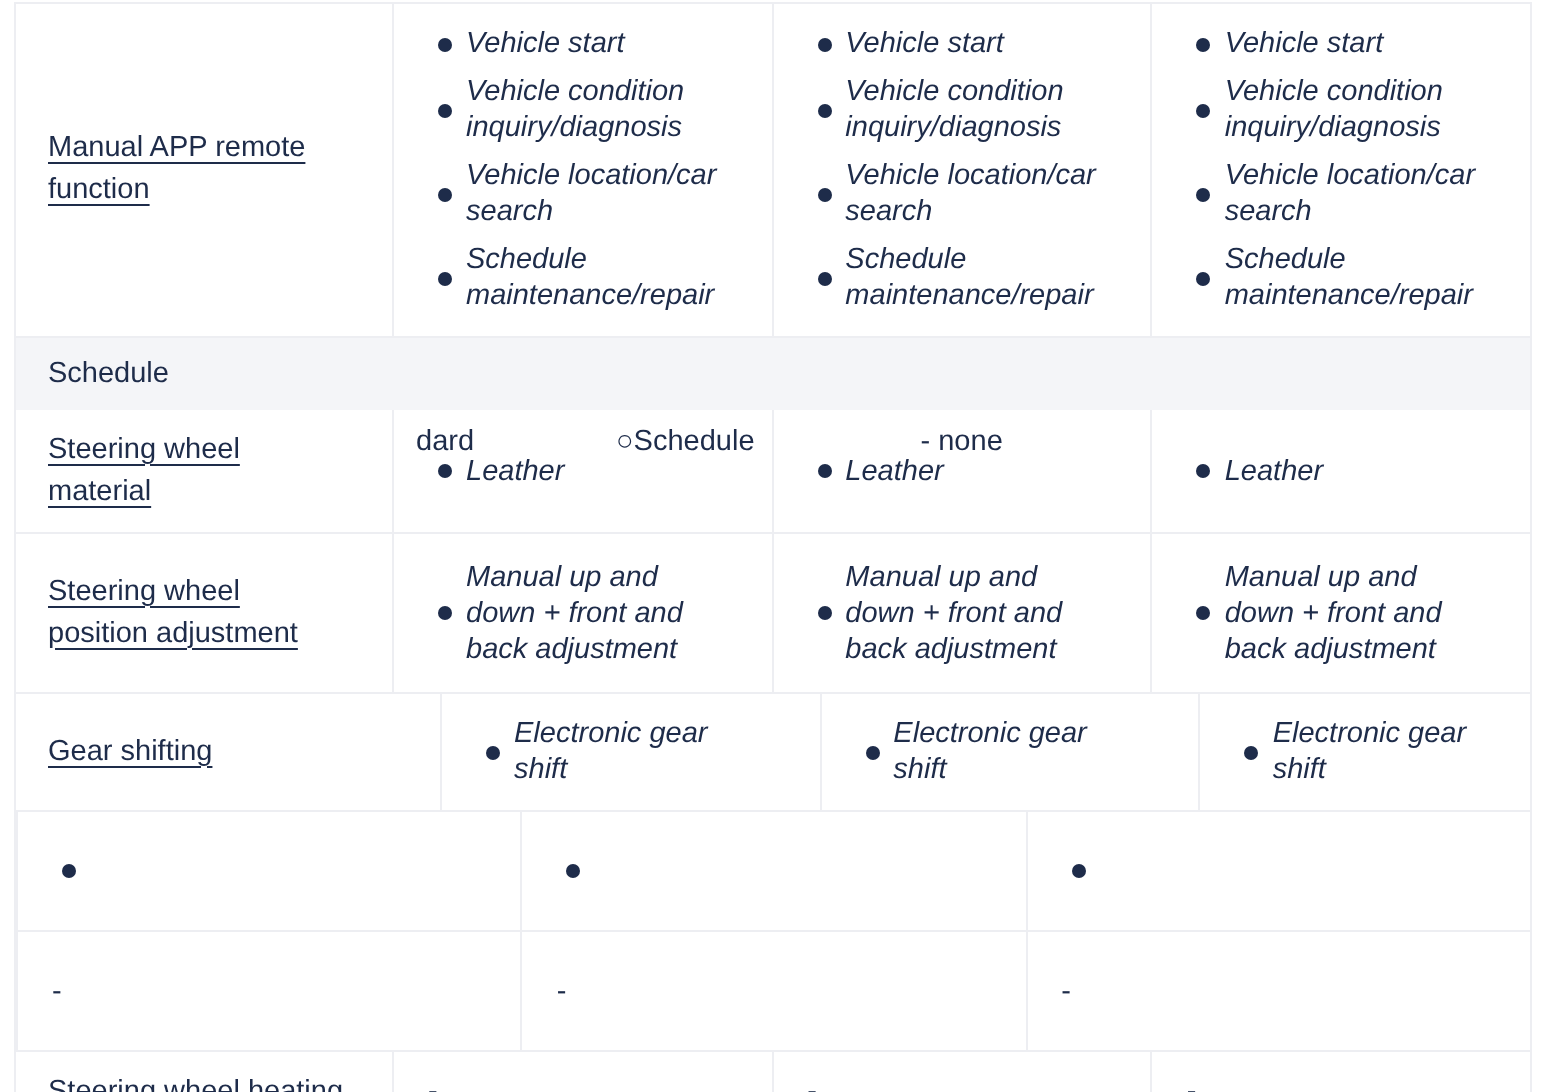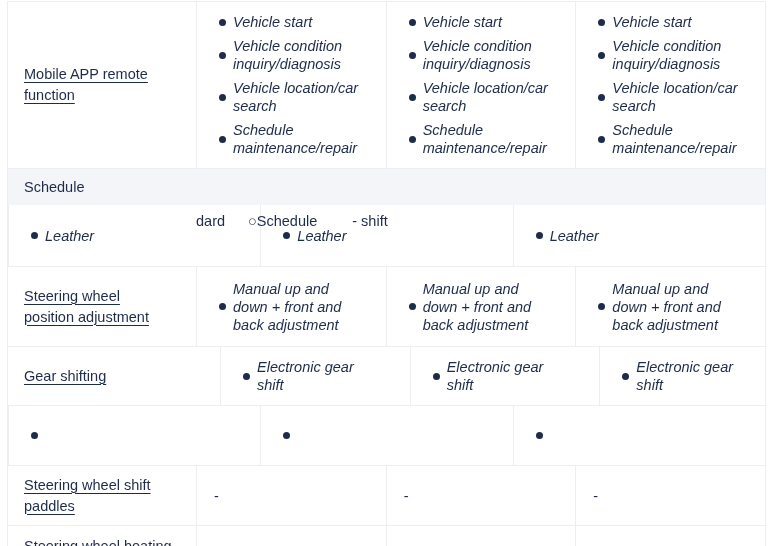--- a/index.html
+++ b/index.html
@@ -84,37 +84,38 @@
     margin-right:7px;
   }
   .vtext{
     line-height:18px;
     max-width:141px;
   }
   .r3 .vtext{max-width:118px;}
   .dash-text{line-height:18px;}
   .legend-overlay{
     position:absolute;
-    left:196px;top:212px;
+    left:208px;top:212px;
     display:flex;
     line-height:18px;
     white-space:nowrap;
     z-index:5;
     pointer-events:none;
+    gap:48px;
   }
   .legend-overlay .leg-0{margin-right:23px;}
   .legend-overlay .leg-1{margin-right:35px;}
 </style>
 </head>
 <body>
 
 <div class="spec-table">
     <div class="row r0">
       <div class="label-cell">
-        <a class="feature-link">Mobile APP remote function</a>
+        <a class="feature-link">Manual APP remote function</a>
       </div>
       <div class="value-cell">
         <div class="vlist">
           <div class="vitem">
             <span class="bullet"></span>
             <span class="vtext">Vehicle start</span>
           </div>
           <div class="vitem">
             <span class="bullet"></span>
             <span class="vtext">Vehicle condition inquiry/diagnosis</span>
@@ -167,20 +168,23 @@
             <span class="bullet"></span>
             <span class="vtext">Schedule maintenance/repair</span>
           </div>
         </div>
       </div>
     </div>
     <div class="row r1 section">
       <div class="section-label">Schedule</div>
     </div>
     <div class="row r2">
+      <div class="label-cell">
+        <a class="feature-link">Steering wheel material</a>
+      </div>
       <div class="value-cell">
         <div class="vlist">
           <div class="vitem">
             <span class="bullet"></span>
             <span class="vtext">Leather</span>
           </div>
         </div>
       </div>
       <div class="value-cell">
         <div class="vlist">
@@ -262,23 +266,20 @@
         <span class="bullet"></span>
       </div>
       <div class="value-cell">
         <span class="bullet"></span>
       </div>
       <div class="value-cell">
         <span class="bullet"></span>
       </div>
     </div>
     <div class="row r6">
-      <div class="label-cell">
-        <a class="feature-link">Steering wheel shift paddles</a>
-      </div>
       <div class="value-cell dash">
         <span class="dash-text">-</span>
       </div>
       <div class="value-cell dash">
         <span class="dash-text">-</span>
       </div>
       <div class="value-cell dash">
         <span class="dash-text">-</span>
       </div>
     </div>
@@ -294,14 +295,14 @@
       </div>
       <div class="value-cell dash">
         <span class="dash-text">-</span>
       </div>
     </div>
   </div>
 
 <div class="legend-overlay">
   <span class="leg-0">dard</span>
   <span class="leg-1">○Schedule</span>
-  <span class="leg-2">- shift</span>
+  <span class="leg-2">- none</span>
 </div>
 
 </body></html>

